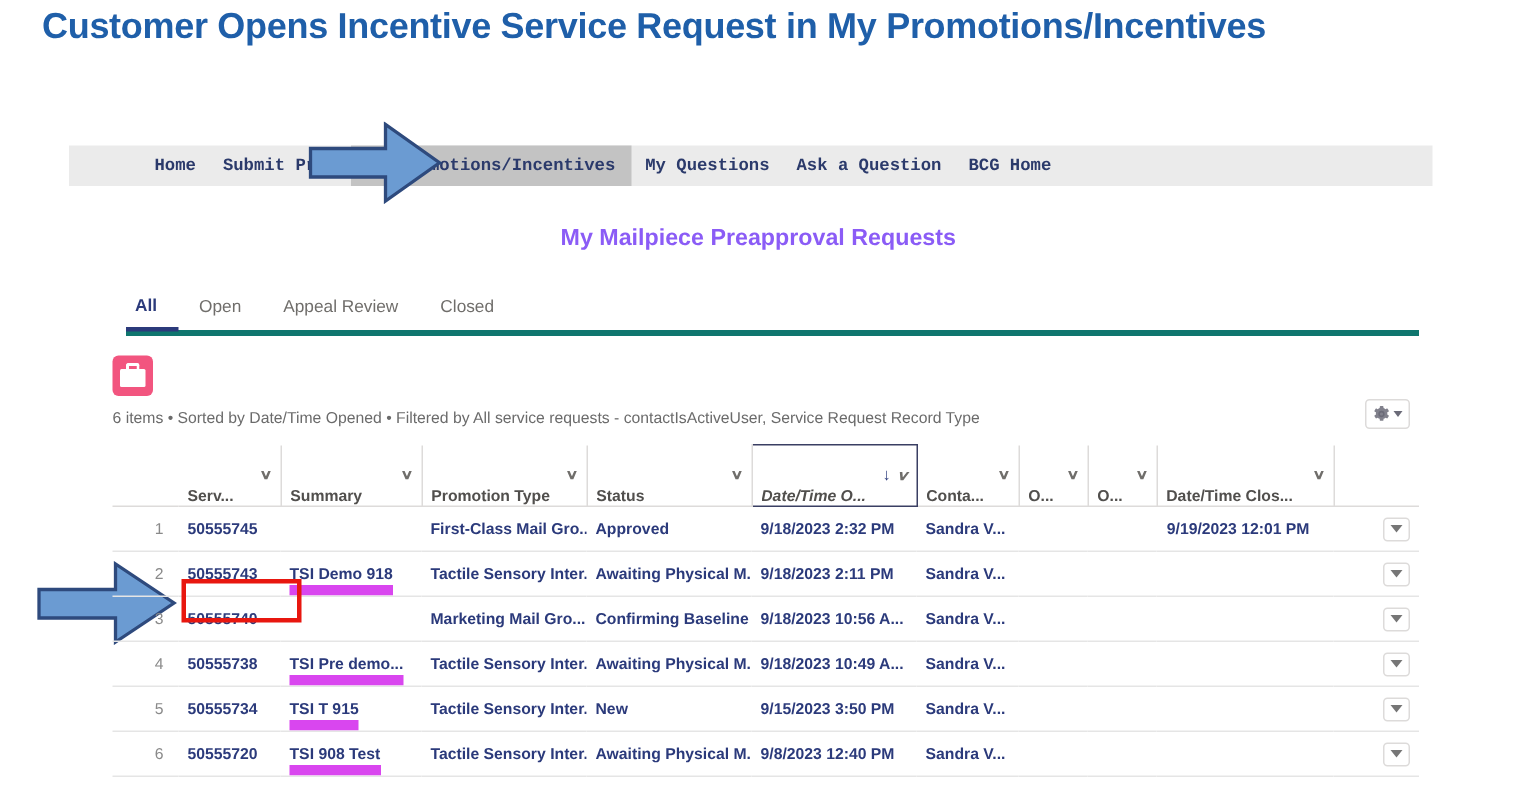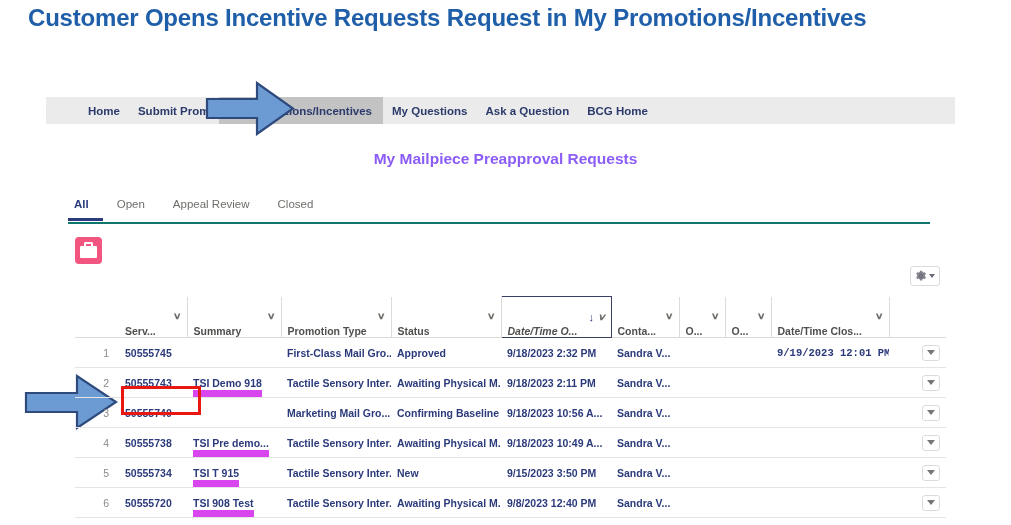--- a/index.html
+++ b/index.html
@@ -32,21 +32,22 @@
   #navbar {
     position: absolute;
     left: 46px; top: 97px;
     width: 909px; height: 27px;
     background: #ebebeb;
   }
   #navlist {
     display: flex;
     align-items: stretch;
     height: 100%;
-    padding-left: 33px;
+    padding-left: 48px;
+    font-family: Liberation Mono, monospace;
   }
   .nav-item {
     display: flex;
     align-items: center;
     padding: 0 9px;
     font-size: 11.5px;
     font-weight: bold;
     color: #2b3a6b;
     white-space: nowrap;
   }
@@ -65,25 +66,25 @@
     width: 1011px;
     text-align: center;
     font-size: 15.5px;
     font-weight: bold;
     color: #8b5cf6;
   }
 
   
   #tabs {
     position: absolute;
-    left: 68px; top: 198px;
+    left: 84px; top: 198px;
     width: 862px; height: 26px;
     display: flex;
-    align-items: flex-start;
-    border-bottom: 2px solid #0f766e;
+    align-items: center;
+    border-bottom: 4px solid #0f766e;
   }
   .tab {
     font-size: 11.5px;
     color: #706e6b;
     padding: 0 14px 8px 14px;
     white-space: nowrap;
   }
   .tab:first-child { padding-left: 6px; }
   .tab.active {
     color: #2b3a7b;
@@ -196,21 +197,21 @@
     color: #2b3a7b;
     border-bottom: 1px solid #e5e5e5;
     padding: 0 6px;
   }
   #list-table tbody td.cell-idx {
     color: #8a8a8a;
     font-weight: normal;
     text-align: right;
     padding-right: 10px;
   }
-  #list-table tbody td.cell-right { text-align: right; padding-right: 16px; font-family: Liberation Mono, monospace; }
+  #list-table tbody td.cell-right { text-align: right; padding-right: 16px; }
   .link-underline {
     border-bottom: 7px solid #d946ef;
     padding-bottom: 1px;
   }
   .row-action {
     width: 18px; height: 16px;
     border: 1px solid #dddbda;
     border-radius: 3px;
     background: #ffffff;
     display: flex;
@@ -233,21 +234,21 @@
     border: 3px solid #e8170f;
     background: transparent;
     pointer-events: none;
   }
 </style>
 </head>
 <body>
 
 <div id="page">
 
-  <div id="slide-title" style="color: rgb(31, 95, 169);">Customer Opens Incentive Requests Request in My Promotions/Incentives</div>
+  <div id="slide-title" style="color: rgb(31, 95, 169);">Customer Opens Incentive Service Request in My Promotions/Incentives</div>
 
   <div id="navbar">
     <div id="navlist">
         <div class="nav-item">Home</div>
         <div class="nav-item">Submit Prom</div>
         <div class="nav-item active">My Promotions/Incentives</div>
         <div class="nav-item">My Questions</div>
         <div class="nav-item">Ask a Question</div>
         <div class="nav-item">BCG Home</div>
       </div>
@@ -268,20 +269,21 @@
       <div class="tab">Open</div>
       <div class="tab">Appeal Review</div>
       <div class="tab">Closed</div>
     </div>
 
   <div id="case-icon" style="background: rgb(242, 85, 127);">
     <div class="case-handle"></div>
     <div class="case-body"></div>
   </div>
 
+  <div id="info-line">6 items • Sorted by Date/Time Opened • Filtered by All service requests - contactIsActiveUser, Service Request Record Type</div>
 
   <div id="gear-button">
     <svg width="12" height="12" viewBox="0 0 16 16">
       <path fill="#6b6b78" d="M8 5.2a2.8 2.8 0 1 0 0 5.6 2.8 2.8 0 0 0 0-5.6zm0 4.2a1.4 1.4 0 1 1 0-2.8 1.4 1.4 0 0 1 0 2.8z"></path>
       <path fill="#6b6b78" d="M14.2 9.1l-1.1-.6c.05-.33.08-.66.08-1s-.03-.67-.08-1l1.1-.6a.6.6 0 0 0 .25-.8l-1-1.7a.6.6 0 0 0-.78-.25l-1.12.55a5.6 5.6 0 0 0-1.72-1l-.12-1.24A.6.6 0 0 0 9.1.9H7.1a.6.6 0 0 0-.6.55l-.12 1.24c-.63.23-1.2.57-1.72 1l-1.12-.55a.6.6 0 0 0-.78.25l-1 1.7a.6.6 0 0 0 .25.8l1.1.6c-.05.33-.08.66-.08 1s.03.67.08 1l-1.1.6a.6.6 0 0 0-.25.8l1 1.7a.6.6 0 0 0 .78.25l1.12-.55c.52.43 1.1.77 1.72 1l.12 1.24a.6.6 0 0 0 .6.55h2a.6.6 0 0 0 .6-.55l.12-1.24c.63-.23 1.2-.57 1.72-1l1.12.55a.6.6 0 0 0 .78-.25l1-1.7a.6.6 0 0 0-.25-.8z" opacity="0.85"></path>
     </svg>
     <span class="caret"></span>
   </div>
 
   <table id="list-table">

